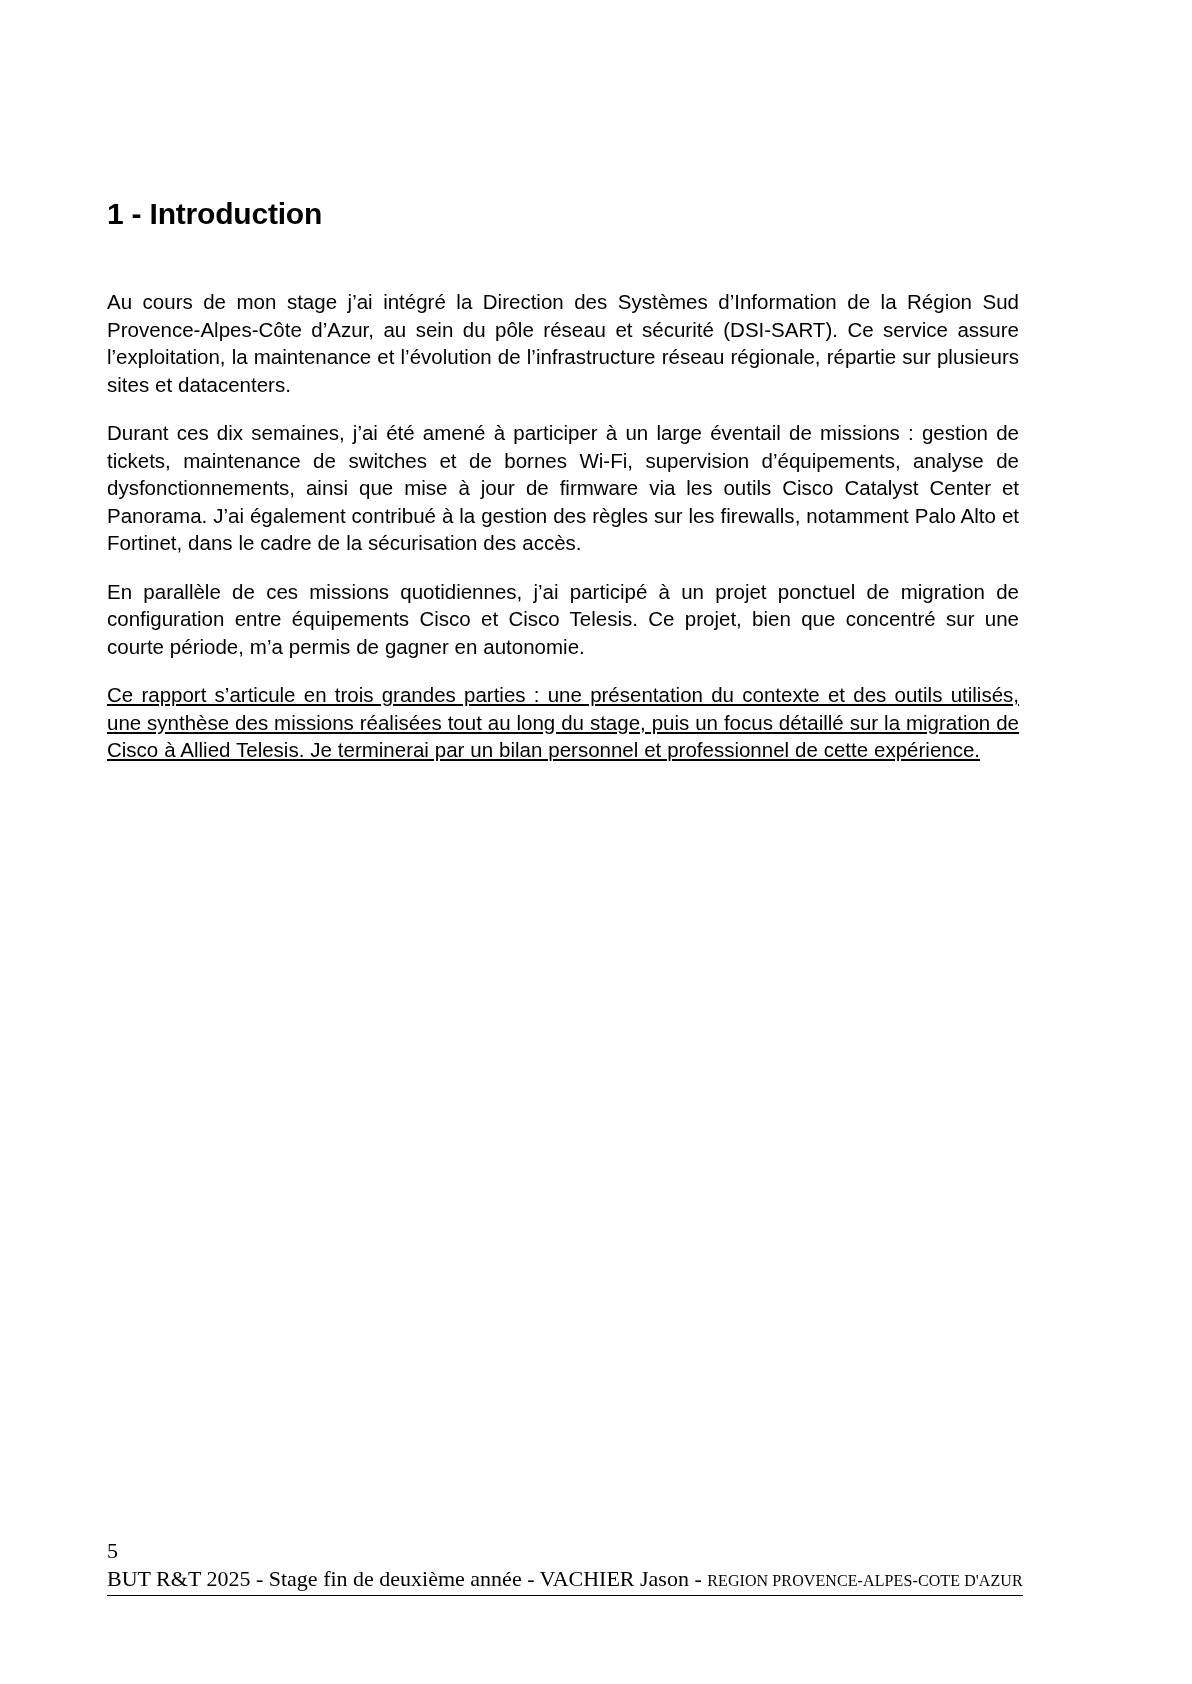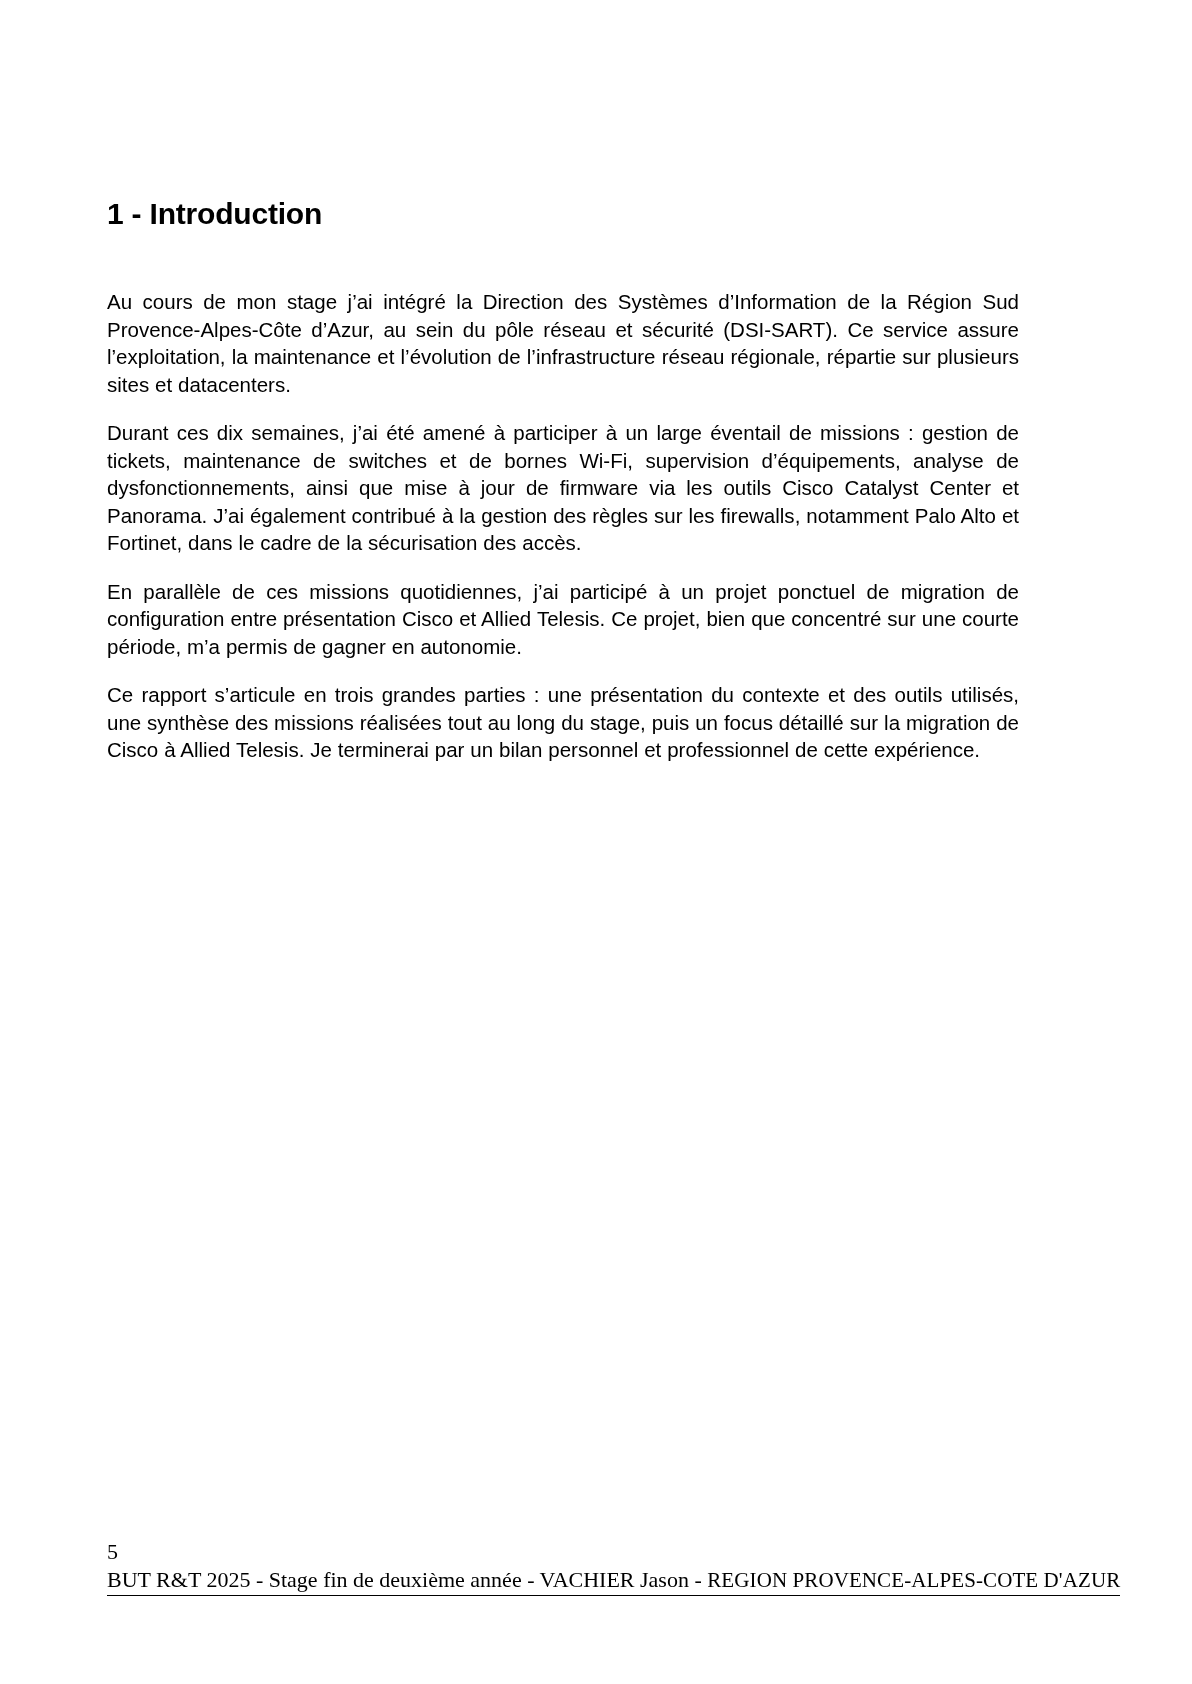--- a/index.html
+++ b/index.html
@@ -39,20 +39,21 @@
     font-size: 20.5px;
     line-height: 27.5px;
     text-align: justify;
     text-justify: inter-word;
     margin: 0 0 21px 0;
     color: #000000;
     word-spacing: 0.2px;
   }
   p.body-par:last-child {
     margin-bottom: 15px;
+    text-decoration: underline;
   }
   .u {
     text-underline-offset: 2px;
   }
   .footer {
     position: absolute;
     left: 107px;
     bottom: 88px;
     width: 912px;
   }
@@ -67,35 +68,35 @@
     font-family: "Liberation Serif", serif;
     font-size: 22px;
     line-height: 27px;
     color: #000000;
     white-space: nowrap;
     border-bottom: 1.5px solid #000000;
     display: inline-block;
     padding-bottom: 1px;
   }
   .footer-line .small-caps {
-    font-size: 21px;
+    font-size: 16px;
     letter-spacing: 0.1px;
   }
 </style>
 </head>
 <body>
 
 <div class="page">
 
   <div class="content">
     <h1 class="doc-title">1 - Introduction</h1>
     <div id="paragraph-list">
         <p class="body-par"><span>Au cours de mon stage j’ai intégré la Direction des Systèmes d’Information de la Région Sud Provence-Alpes-Côte d’Azur, au sein du pôle réseau et sécurité (DSI-SART). Ce service assure l’exploitation, la maintenance et l’évolution de l’infrastructure réseau régionale, répartie sur plusieurs sites et </span><span class="u">datacenters</span><span>.</span></p>
         <p class="body-par"><span>Durant ces dix semaines, j’ai été amené à participer à un large éventail de missions : gestion de tickets, maintenance de </span><span class="u">switches</span><span> et de bornes </span><span class="u">Wi-Fi</span><span>, supervision d’équipements, analyse de dysfonctionnements, ainsi que mise à jour de </span><span class="u">firmware</span><span> via les outils Cisco Catalyst Center et Panorama. J’ai également contribué à la gestion des règles sur les </span><span class="u">firewalls</span><span>, notamment Palo Alto et Fortinet, dans le cadre de la sécurisation des accès.</span></p>
-        <p class="body-par"><span>En parallèle de ces missions quotidiennes, j’ai participé à un projet ponctuel de migration de configuration entre présentation Cisco et Allied Telesis. Ce projet, bien que concentré sur une courte période, m’a permis de gagner en autonomie.</span></p>
+        <p class="body-par"><span>En parallèle de ces missions quotidiennes, j’ai participé à un projet ponctuel de migration de configuration entre équipements Cisco et Cisco Telesis. Ce projet, bien que concentré sur une courte période, m’a permis de gagner en autonomie.</span></p>
         <p class="body-par"><span>Ce rapport s’articule en trois grandes parties : une présentation du contexte et des outils utilisés, une synthèse des missions réalisées tout au long du stage, puis un focus détaillé sur la migration de Cisco à  Allied Telesis. Je terminerai par un bilan personnel et professionnel de cette expérience.</span></p>
       </div>
   </div>
 
   <div class="footer">
     <div class="footer-page-number">5</div>
     <div class="footer-line"><span>BUT R&amp;T 2025 - Stage fin de deuxième année - VACHIER Jason - </span><span class="small-caps">REGION PROVENCE-ALPES-COTE D'AZUR</span></div>
   </div>
 
 </div>

